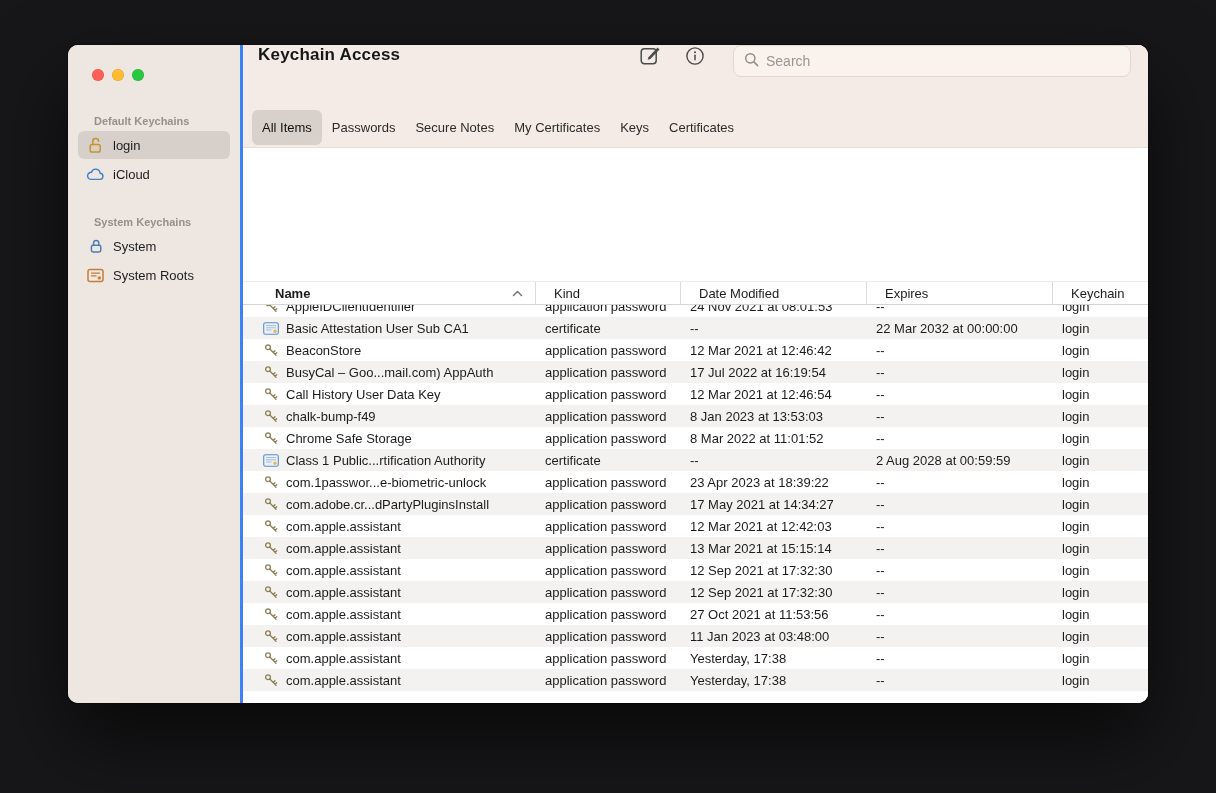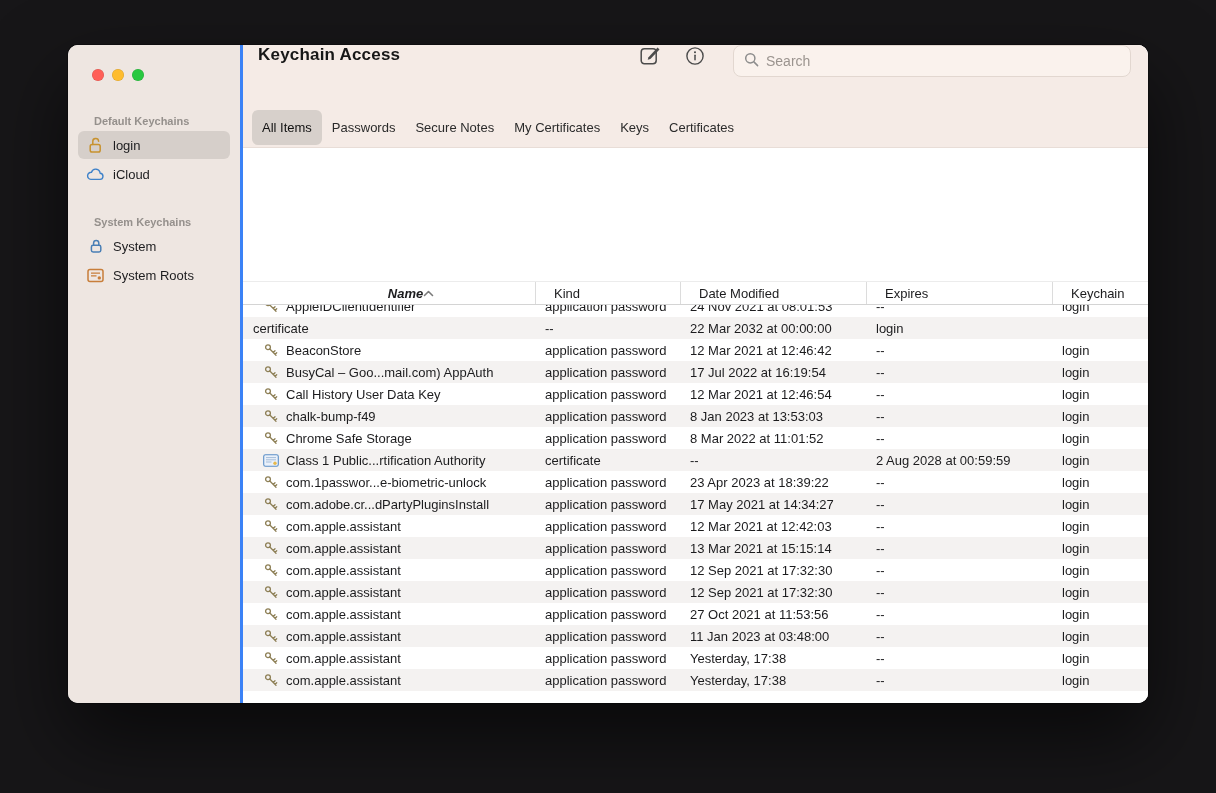--- a/index.html
+++ b/index.html
@@ -70,21 +70,21 @@
   .thead, .tr { display:grid; grid-template-columns:292px 145px 186px 186px 1fr; }
   .thead {
     height:24px; background:#fff; position:relative; z-index:2;
     border-top:1px solid #ececec; border-bottom:1px solid #d4d4d4;
   }
   .th {
     display:flex; align-items:center; font-size:13px; color:#1c1c1e;
     padding-left:18px; white-space:nowrap; overflow:hidden; cursor:default;
   }
   .th + .th { border-left:1px solid #dcdcdc; }
-  .th.name-col { padding-left:56px; font-weight:700; justify-content:center; padding-right:12px;font-style:italic; }
+  .th.name-col { padding-left:32px; font-weight:700; justify-content:space-between; padding-right:12px; }
   .sort-glyph { display:flex; align-items:center; }
   .tbody { overflow:hidden; }
   .tr { height:22px; }
   .tbody .tr:nth-child(even) { background:#f4f2f1; }
   .tbody .tr:first-child { margin-top:-10px; }
   .td {
     font-size:13px; color:#1c1c1e; display:flex; align-items:center;
     padding-left:10px; white-space:nowrap; overflow:hidden; cursor:default;
   }
   .td.name-cell { padding-left:20px; gap:7px; }
@@ -224,109 +224,119 @@
                   </svg>
                 </span>
                 <span>AppleIDClientIdentifier</span>
               </div>
               <div class="td">application password</div>
               <div class="td">24 Nov 2021 at 08:01:53</div>
               <div class="td">--</div>
               <div class="td">login</div>
             </div>
             <div class="tr">
-              <div class="td">certificate</div>
-              <div class="td">--</div>
-              <div class="td">22 Mar 2032 at 00:00:00</div>
-              <div class="td">login</div>
-            </div>
-            <div class="tr">
-              <div class="td name-cell">
-                <span class="row-icon">
-                  <svg width="14" height="14" viewBox="0 0 14 14">
-                    <circle cx="4" cy="4.2" r="2.4" fill="none" stroke="#8d7f55" stroke-width="1.3"></circle>
-                    <path d="M5.8 6 L12 12.2 M9.3 9.5 l1.7 -1.7 M11.1 11.3 l1.6 -1.6" stroke="#8d7f55" stroke-width="1.3" fill="none" stroke-linecap="round"></path>
-                  </svg>
-                </span>
-                <span>BeaconStore</span>
-              </div>
-              <div class="td">application password</div>
-              <div class="td">12 Mar 2021 at 12:46:42</div>
-              <div class="td">--</div>
-              <div class="td">login</div>
-            </div>
-            <div class="tr">
-              <div class="td name-cell">
-                <span class="row-icon">
-                  <svg width="14" height="14" viewBox="0 0 14 14">
-                    <circle cx="4" cy="4.2" r="2.4" fill="none" stroke="#8d7f55" stroke-width="1.3"></circle>
-                    <path d="M5.8 6 L12 12.2 M9.3 9.5 l1.7 -1.7 M11.1 11.3 l1.6 -1.6" stroke="#8d7f55" stroke-width="1.3" fill="none" stroke-linecap="round"></path>
-                  </svg>
-                </span>
-                <span>BusyCal – Goo...mail.com) AppAuth</span>
-              </div>
-              <div class="td">application password</div>
-              <div class="td">17 Jul 2022 at 16:19:54</div>
-              <div class="td">--</div>
-              <div class="td">login</div>
-            </div>
-            <div class="tr">
-              <div class="td name-cell">
-                <span class="row-icon">
-                  <svg width="14" height="14" viewBox="0 0 14 14">
-                    <circle cx="4" cy="4.2" r="2.4" fill="none" stroke="#8d7f55" stroke-width="1.3"></circle>
-                    <path d="M5.8 6 L12 12.2 M9.3 9.5 l1.7 -1.7 M11.1 11.3 l1.6 -1.6" stroke="#8d7f55" stroke-width="1.3" fill="none" stroke-linecap="round"></path>
-                  </svg>
-                </span>
-                <span>Call History User Data Key</span>
-              </div>
-              <div class="td">application password</div>
-              <div class="td">12 Mar 2021 at 12:46:54</div>
-              <div class="td">--</div>
-              <div class="td">login</div>
-            </div>
-            <div class="tr">
-              <div class="td name-cell">
-                <span class="row-icon">
-                  <svg width="14" height="14" viewBox="0 0 14 14">
-                    <circle cx="4" cy="4.2" r="2.4" fill="none" stroke="#8d7f55" stroke-width="1.3"></circle>
-                    <path d="M5.8 6 L12 12.2 M9.3 9.5 l1.7 -1.7 M11.1 11.3 l1.6 -1.6" stroke="#8d7f55" stroke-width="1.3" fill="none" stroke-linecap="round"></path>
-                  </svg>
-                </span>
-                <span>chalk-bump-f49</span>
-              </div>
-              <div class="td">application password</div>
-              <div class="td">8 Jan 2023 at 13:53:03</div>
-              <div class="td">--</div>
-              <div class="td">login</div>
-            </div>
-            <div class="tr">
-              <div class="td name-cell">
-                <span class="row-icon">
-                  <svg width="14" height="14" viewBox="0 0 14 14">
-                    <circle cx="4" cy="4.2" r="2.4" fill="none" stroke="#8d7f55" stroke-width="1.3"></circle>
-                    <path d="M5.8 6 L12 12.2 M9.3 9.5 l1.7 -1.7 M11.1 11.3 l1.6 -1.6" stroke="#8d7f55" stroke-width="1.3" fill="none" stroke-linecap="round"></path>
-                  </svg>
-                </span>
-                <span>Chrome Safe Storage</span>
-              </div>
-              <div class="td">application password</div>
-              <div class="td">8 Mar 2022 at 11:01:52</div>
-              <div class="td">--</div>
-              <div class="td">login</div>
-            </div>
-            <div class="tr">
               <div class="td name-cell">
                 <span class="row-icon">
                   <svg width="16" height="13" viewBox="0 0 16 13">
                     <rect x="0.7" y="0.7" width="14.6" height="11.6" rx="1.8" fill="#eaf1fa" stroke="#5b8fc7" stroke-width="1.1"></rect>
                     <path d="M3 3.6h10M3 5.8h10M3 8h5.5" stroke="#a4bcd9" stroke-width="1"></path>
                     <circle cx="12" cy="9.3" r="1.7" fill="#e6b84c"></circle>
                   </svg>
                 </span>
+                <span>Basic Attestation User Sub CA1</span>
+              </div>
+              <div class="td">certificate</div>
+              <div class="td">--</div>
+              <div class="td">22 Mar 2032 at 00:00:00</div>
+              <div class="td">login</div>
+            </div>
+            <div class="tr">
+              <div class="td name-cell">
+                <span class="row-icon">
+                  <svg width="14" height="14" viewBox="0 0 14 14">
+                    <circle cx="4" cy="4.2" r="2.4" fill="none" stroke="#8d7f55" stroke-width="1.3"></circle>
+                    <path d="M5.8 6 L12 12.2 M9.3 9.5 l1.7 -1.7 M11.1 11.3 l1.6 -1.6" stroke="#8d7f55" stroke-width="1.3" fill="none" stroke-linecap="round"></path>
+                  </svg>
+                </span>
+                <span>BeaconStore</span>
+              </div>
+              <div class="td">application password</div>
+              <div class="td">12 Mar 2021 at 12:46:42</div>
+              <div class="td">--</div>
+              <div class="td">login</div>
+            </div>
+            <div class="tr">
+              <div class="td name-cell">
+                <span class="row-icon">
+                  <svg width="14" height="14" viewBox="0 0 14 14">
+                    <circle cx="4" cy="4.2" r="2.4" fill="none" stroke="#8d7f55" stroke-width="1.3"></circle>
+                    <path d="M5.8 6 L12 12.2 M9.3 9.5 l1.7 -1.7 M11.1 11.3 l1.6 -1.6" stroke="#8d7f55" stroke-width="1.3" fill="none" stroke-linecap="round"></path>
+                  </svg>
+                </span>
+                <span>BusyCal – Goo...mail.com) AppAuth</span>
+              </div>
+              <div class="td">application password</div>
+              <div class="td">17 Jul 2022 at 16:19:54</div>
+              <div class="td">--</div>
+              <div class="td">login</div>
+            </div>
+            <div class="tr">
+              <div class="td name-cell">
+                <span class="row-icon">
+                  <svg width="14" height="14" viewBox="0 0 14 14">
+                    <circle cx="4" cy="4.2" r="2.4" fill="none" stroke="#8d7f55" stroke-width="1.3"></circle>
+                    <path d="M5.8 6 L12 12.2 M9.3 9.5 l1.7 -1.7 M11.1 11.3 l1.6 -1.6" stroke="#8d7f55" stroke-width="1.3" fill="none" stroke-linecap="round"></path>
+                  </svg>
+                </span>
+                <span>Call History User Data Key</span>
+              </div>
+              <div class="td">application password</div>
+              <div class="td">12 Mar 2021 at 12:46:54</div>
+              <div class="td">--</div>
+              <div class="td">login</div>
+            </div>
+            <div class="tr">
+              <div class="td name-cell">
+                <span class="row-icon">
+                  <svg width="14" height="14" viewBox="0 0 14 14">
+                    <circle cx="4" cy="4.2" r="2.4" fill="none" stroke="#8d7f55" stroke-width="1.3"></circle>
+                    <path d="M5.8 6 L12 12.2 M9.3 9.5 l1.7 -1.7 M11.1 11.3 l1.6 -1.6" stroke="#8d7f55" stroke-width="1.3" fill="none" stroke-linecap="round"></path>
+                  </svg>
+                </span>
+                <span>chalk-bump-f49</span>
+              </div>
+              <div class="td">application password</div>
+              <div class="td">8 Jan 2023 at 13:53:03</div>
+              <div class="td">--</div>
+              <div class="td">login</div>
+            </div>
+            <div class="tr">
+              <div class="td name-cell">
+                <span class="row-icon">
+                  <svg width="14" height="14" viewBox="0 0 14 14">
+                    <circle cx="4" cy="4.2" r="2.4" fill="none" stroke="#8d7f55" stroke-width="1.3"></circle>
+                    <path d="M5.8 6 L12 12.2 M9.3 9.5 l1.7 -1.7 M11.1 11.3 l1.6 -1.6" stroke="#8d7f55" stroke-width="1.3" fill="none" stroke-linecap="round"></path>
+                  </svg>
+                </span>
+                <span>Chrome Safe Storage</span>
+              </div>
+              <div class="td">application password</div>
+              <div class="td">8 Mar 2022 at 11:01:52</div>
+              <div class="td">--</div>
+              <div class="td">login</div>
+            </div>
+            <div class="tr">
+              <div class="td name-cell">
+                <span class="row-icon">
+                  <svg width="16" height="13" viewBox="0 0 16 13">
+                    <rect x="0.7" y="0.7" width="14.6" height="11.6" rx="1.8" fill="#eaf1fa" stroke="#5b8fc7" stroke-width="1.1"></rect>
+                    <path d="M3 3.6h10M3 5.8h10M3 8h5.5" stroke="#a4bcd9" stroke-width="1"></path>
+                    <circle cx="12" cy="9.3" r="1.7" fill="#e6b84c"></circle>
+                  </svg>
+                </span>
                 <span>Class 1 Public...rtification Authority</span>
               </div>
               <div class="td">certificate</div>
               <div class="td">--</div>
               <div class="td">2 Aug 2028 at 00:59:59</div>
               <div class="td">login</div>
             </div>
             <div class="tr">
               <div class="td name-cell">
                 <span class="row-icon">

